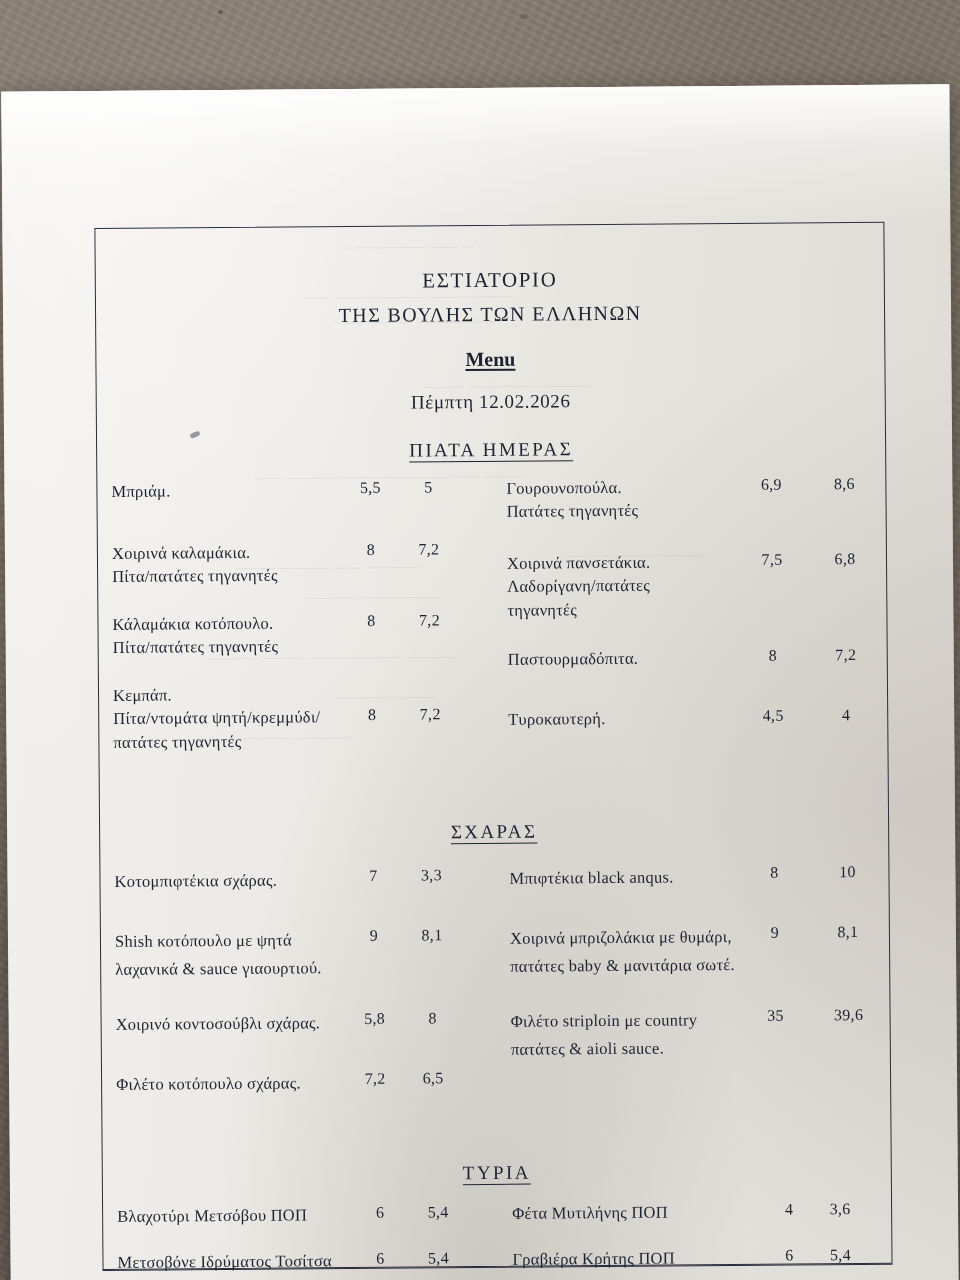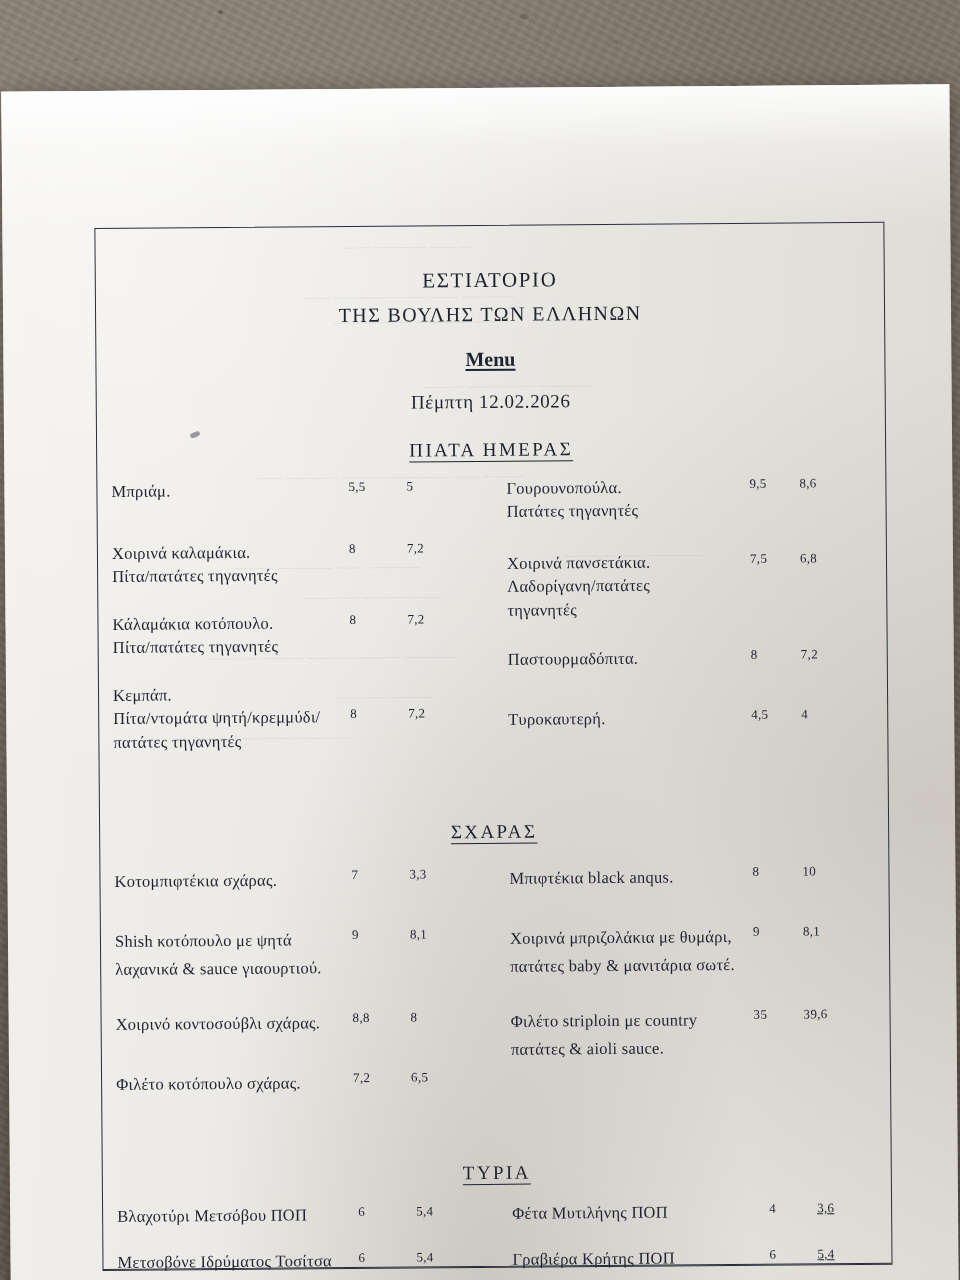--- a/index.html
+++ b/index.html
@@ -147,44 +147,44 @@
   .item .nm {
     display: block;
     font-size: 16.5px;
     line-height: 1.42;
     letter-spacing: 0.25px;
     padding-right: 122px;
   }
   .item .p1, .item .p2 {
     position: absolute;
     top: 0;
-    font-size: 13px;
+    font-size: 16px;
     letter-spacing: 0.3px;
-    text-align: left;
+    text-align: center;
   }
   .col.left .p1 { right: 92px; width: 44px; }
   .col.left .p2 { right: 34px; width: 44px; }
   .col.right .p1 { right: 86px; width: 44px; }
-  .col.right .p2 { right: 34px; width: 46px; }
+  .col.right .p2 { right: 12px; width: 46px; }
 
   
   .item.po1 .p1, .item.po1 .p2 { top: 1px; }
   .item.po2 .p1, .item.po2 .p2 { top: 20px; }
 
   .grid-day { margin-top: 16px; }
   .grid-day .col.left .item { margin-bottom: 18px; }
   .grid-day .col.right .item { margin-bottom: 26px; }
 
   .grid-grill .item { margin-bottom: 26px; }
   .grid-grill .item .nm { line-height: 1.72; }
 
   .grid-cheese { margin-top: 18px; }
   .grid-cheese .item { margin-bottom: 18px; min-height: 24px; }
   .grid-cheese .col.right .p1 { right: 76px; width: 40px; }
-  .grid-cheese .col.right .p2 { right: 22px; width: 46px; text-decoration: underline; }
+  .grid-cheese .col.right .p2 { right: 22px; width: 46px; }
 
   .bottom-rule {
     position: absolute;
     left: 92px;
     top: 1179px;
     width: 790px;
     border-top: 1.5px solid #2a2e3c;
   }
   .pen-mark {
     position: absolute;
@@ -260,21 +260,21 @@
 πατάτες τηγανητές</span>
               <span class="p1" style="top:24px;">8</span>
               <span class="p2" style="top:24px;">7,2</span>
             </div>
           </div>
 
           <div class="col right">
             <div class="item po1" style="margin-bottom:28px;">
               <span class="nm" style="white-space:pre-line;">Γουρουνοπούλα.
 Πατάτες τηγανητές</span>
-              <span class="p1">9,5</span>
+              <span class="p1">6,9</span>
               <span class="p2">8,6</span>
             </div>
             <div class="item po1" style="margin-bottom:26px;">
               <span class="nm" style="white-space:pre-line;">Χοιρινά πανσετάκια.
 Λαδορίγανη/πατάτες
 τηγανητές</span>
               <span class="p1">7,5</span>
               <span class="p2">6,8</span>
             </div>
             <div class="item po1" style="margin-bottom:26px;">
@@ -300,21 +300,21 @@
               <span class="p2">3,3</span>
             </div>
             <div class="item po1">
               <span class="nm" style="white-space:pre-line;">Shish κοτόπουλο με ψητά
 λαχανικά &amp; sauce γιαουρτιού.</span>
               <span class="p1">9</span>
               <span class="p2">8,1</span>
             </div>
             <div class="item po1">
               <span class="nm">Χοιρινό κοντοσούβλι σχάρας.</span>
-              <span class="p1">8,8</span>
+              <span class="p1">5,8</span>
               <span class="p2">8</span>
             </div>
             <div class="item po1">
               <span class="nm">Φιλέτο κοτόπουλο σχάρας.</span>
               <span class="p1">7,2</span>
               <span class="p2">6,5</span>
             </div>
           </div>
 
           <div class="col right">

